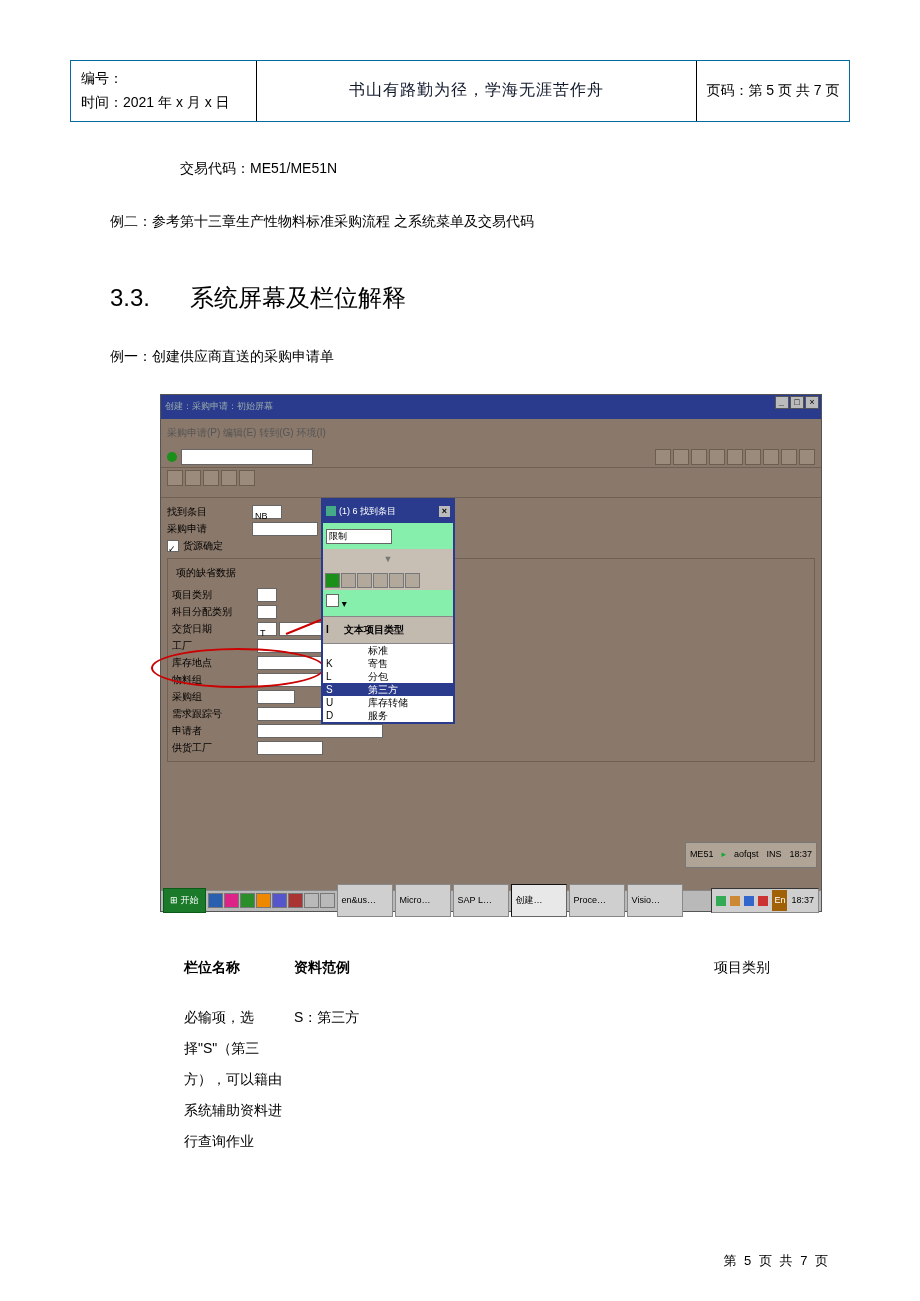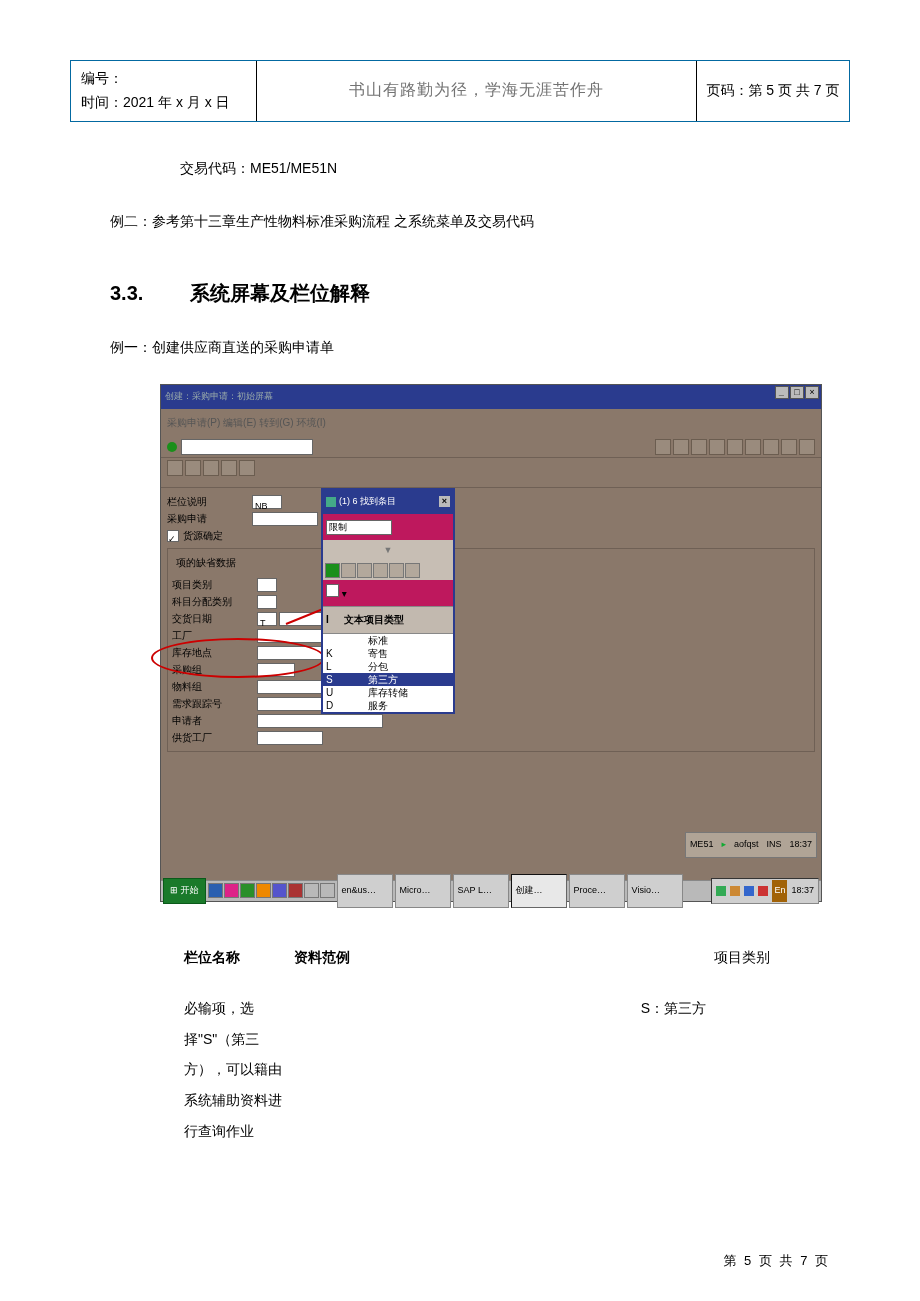--- a/index.html
+++ b/index.html
@@ -27,42 +27,42 @@
     padding: 6px 10px;
     width: 165px;
     line-height: 1.7;
   }
   .header-mid {
     border-right: 1px solid #000;
     flex: 1;
     display: flex;
     align-items: center;
     justify-content: center;
-    color: #737373;
+    color: #0f172a;
     font-size: 16px;
     letter-spacing: 1px;
     padding: 0 8px;
   }
   .header-right {
     width: 140px;
     display: flex;
     align-items: center;
     justify-content: center;
     font-size: 14px;
     padding: 0 6px;
   }
   .body-area {
     padding-left: 110px;
     padding-right: 30px;
     line-height: 2.4;
   }
   .line { margin-bottom: 6px; }
   .section-head {
-    font-size: 20px;
-    font-weight: bold;
+    font-size: 24px;
+    font-weight: normal;
     margin: 30px 0 14px -70px;
   }
   .sect-num { display:inline-block; width:80px; }
   .screenshot {
     margin: 20px 0 20px -20px;
     width: 660px;
     background: #8a786a;
     border: 1px solid #555;
     font-size: 10px;
     color: #000;
@@ -88,21 +88,21 @@
   .chk::after{content:"✓";position:absolute;font-size:9px;top:-2px;left:0;}
   .group-box{border:1px solid #6f6055;padding:2px 4px 4px;margin-top:4px;}
   .group-title{font-size:10px;margin:-10px 0 2px 2px;background:#8a786a;display:inline-block;padding:0 2px;}
   .ellipse{position:absolute;border:2px solid #c00;border-radius:50%;width:170px;height:36px;left:-10px;top:150px;pointer-events:none;}
   .arrow-line{position:absolute;width:120px;height:2px;background:#c00;left:125px;top:135px;transform:rotate(-22deg);transform-origin:left center;pointer-events:none;}
   .arrow-line::after{content:"";position:absolute;right:-2px;top:-4px;border-left:8px solid #c00;border-top:5px solid transparent;border-bottom:5px solid transparent;}
   
   .popup{position:absolute;left:160px;top:0;width:130px;border:2px solid #2a3b8e;background:#c7beb4;font-size:10px;}
   .popup-title{background:#2a3b8e;color:#fff;display:flex;align-items:center;padding:1px 3px;font-size:9px;}
   .popup-title .x{margin-left:auto;background:#bbb;color:#000;width:11px;height:11px;text-align:center;line-height:11px;font-weight:bold;}
-  .popup-row{padding:1px 3px;background:#be185d;}
+  .popup-row{padding:1px 3px;background:#86efac;}
   .popup-row input{width:60px;height:11px;font-size:9px;border:1px solid #666;background:#fff;}
   .popup-btns{display:flex;gap:1px;padding:2px;}
   .popup-btns i{width:13px;height:13px;background:#b3a89c;border:1px solid #777;display:inline-block;}
   .popup-btns i.g{background:#1a8f1a;}
   .popup-head{background:#c2b9af;border-top:1px solid #888;border-bottom:1px solid #888;padding:1px 3px;font-weight:bold;display:flex;}
   .popup-head .c1{width:18px;}
   .popup-list{background:#fff;}
   .popup-item{display:flex;padding:0 3px;line-height:13px;gap:24px;}
   .popup-item .c1{width:18px;}
   .popup-item.sel{background:#2a3b8e;color:#fff;}
@@ -174,21 +174,21 @@
             <i></i>
             <i></i>
         </span>
       </div>
       <div class="sap-subbar">
         <i></i><i></i><i></i><i></i><i></i>
       </div>
 
       <div class="sap-body">
         <div class="form-row">
-          <span class="form-label">栏位说明</span>
+          <span class="form-label">找到条目</span>
           <span class="form-input" style="width:24px;">NB</span>
         </div>
         <div class="form-row">
           <span class="form-label">采购申请</span>
           <span class="form-input"></span>
         </div>
         <div class="form-row">
           <span class="chk"></span>
           <span>货源确定</span>
         </div>
@@ -210,26 +210,26 @@
             </div>
           <div class="form-row">
               <span class="form-label">工厂</span>
               <span class="form-input"></span>
             </div>
           <div class="form-row">
               <span class="form-label">库存地点</span>
               <span class="form-input"></span>
             </div>
           <div class="form-row">
+              <span class="form-label">物料组</span>
+              <span class="form-input wide"></span>
+            </div>
+          <div class="form-row">
               <span class="form-label">采购组</span>
               <span class="form-input" style="width:32px;"></span>
-            </div>
-          <div class="form-row">
-              <span class="form-label">物料组</span>
-              <span class="form-input wide"></span>
             </div>
           <div class="form-row">
               <span class="form-label">需求跟踪号</span>
               <span class="form-input wide"></span>
             </div>
           <div class="form-row">
               <span class="form-label">申请者</span>
               <span class="form-input wide"></span>
             </div>
           <div class="form-row">
@@ -336,18 +336,18 @@
         </span>
       </div>
     </div>
 
     <div class="desc-table">
       <div class="dt-cell dt-head">栏位名称</div>
       <div class="dt-cell dt-head" style="">资料范例</div>
 
       <div class="dt-cell">项目类别</div>
       <div class="dt-cell">必输项，选择"S"（第三方），可以籍由系统辅助资料进行查询作业</div>
-      <div class="dt-cell" style="text-align:right;">S：第三方</div>
+      <div class="dt-cell" style="">S：第三方</div>
     </div>
   </div>
 
   <div class="footer">第 5 页 共 7 页</div>
 </div>
 
 </body></html>

